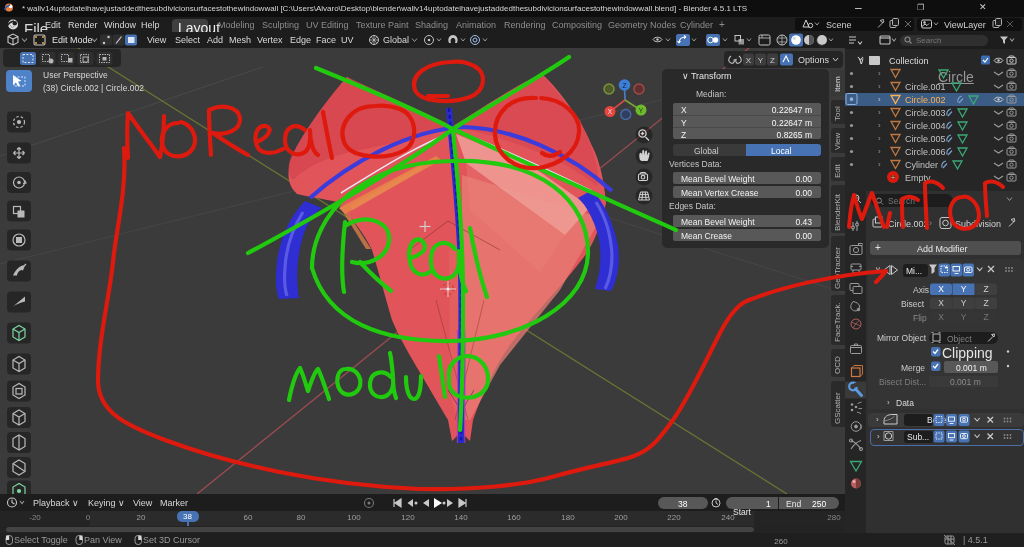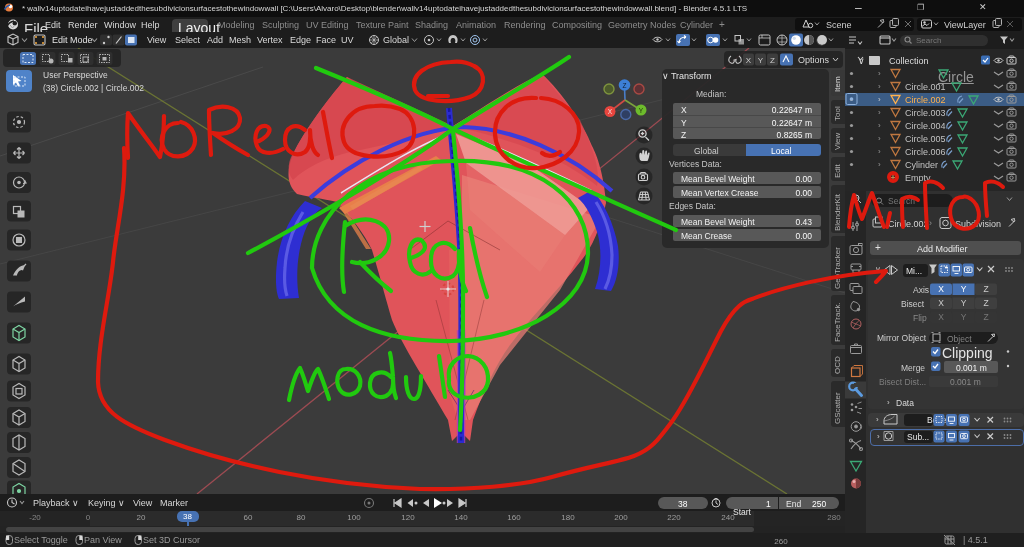--- a/index.html
+++ b/index.html
@@ -270,21 +270,21 @@
     <path d="M783,62 L786,56 L789,62" fill="none" stroke="#fff" stroke-width="1.1"></path>
     <text x="798" y="63" font-size="9" fill="#d8d8d8" font-family="Liberation Sans">Options</text>
     <path d="M833,58 l2.5,3 l2.5,-3" fill="none" stroke="#c9c9c9" stroke-width="1"></path>
   </g>
 
 </g>
       </g>
     </svg>
 
 <div class="abs" style="left:662px;top:69px;width:167px;height:179px;background:rgba(40,40,40,0.95);border-radius:5px;"></div>
-<div class="txt" style="left:662px;top:71px;font-size:9px;color:#e4e4e4;">∨ Transform</div>
+<div class="txt" style="left:682px;top:71px;font-size:9px;color:#e4e4e4;">∨ Transform</div>
 <div class="txt" style="left:696px;top:89px;font-size:8.5px;color:#c6c6c6;">Median:</div>
 <div class="abs" style="left:673px;top:103px;width:148px;height:11.5px;background:#585858;border-radius:2px 2px 0 0;border-bottom:1px solid #484848;"></div>
 <div class="abs" style="left:673px;top:115.5px;width:148px;height:11.5px;background:#585858;border-bottom:1px solid #484848;"></div>
 <div class="abs" style="left:673px;top:127.5px;width:148px;height:11.5px;background:#585858;border-radius:0 0 2px 2px;"></div>
 <div class="txt" style="left:681px;top:105px;font-size:8.5px;color:#f2f2f2;">X</div>
 <div class="txt" style="left:681px;top:117.5px;font-size:8.5px;color:#f2f2f2;">Y</div>
 <div class="txt" style="left:681px;top:129.5px;font-size:8.5px;color:#f2f2f2;">Z</div>
 <div class="txt" style="right:212px;top:105px;font-size:8.5px;color:#f8f8f8;">0.22647 m</div>
 <div class="txt" style="right:212px;top:117.5px;font-size:8.5px;color:#f8f8f8;">0.22647 m</div>
 <div class="txt" style="right:212px;top:129.5px;font-size:8.5px;color:#f8f8f8;">0.8265 m</div>

